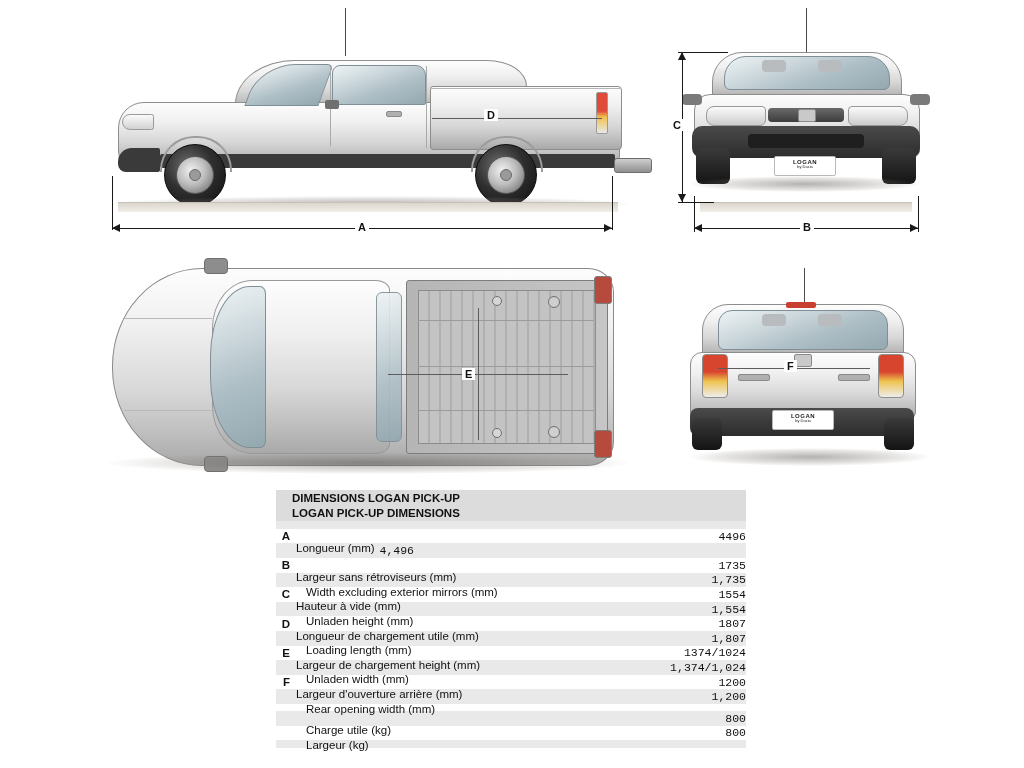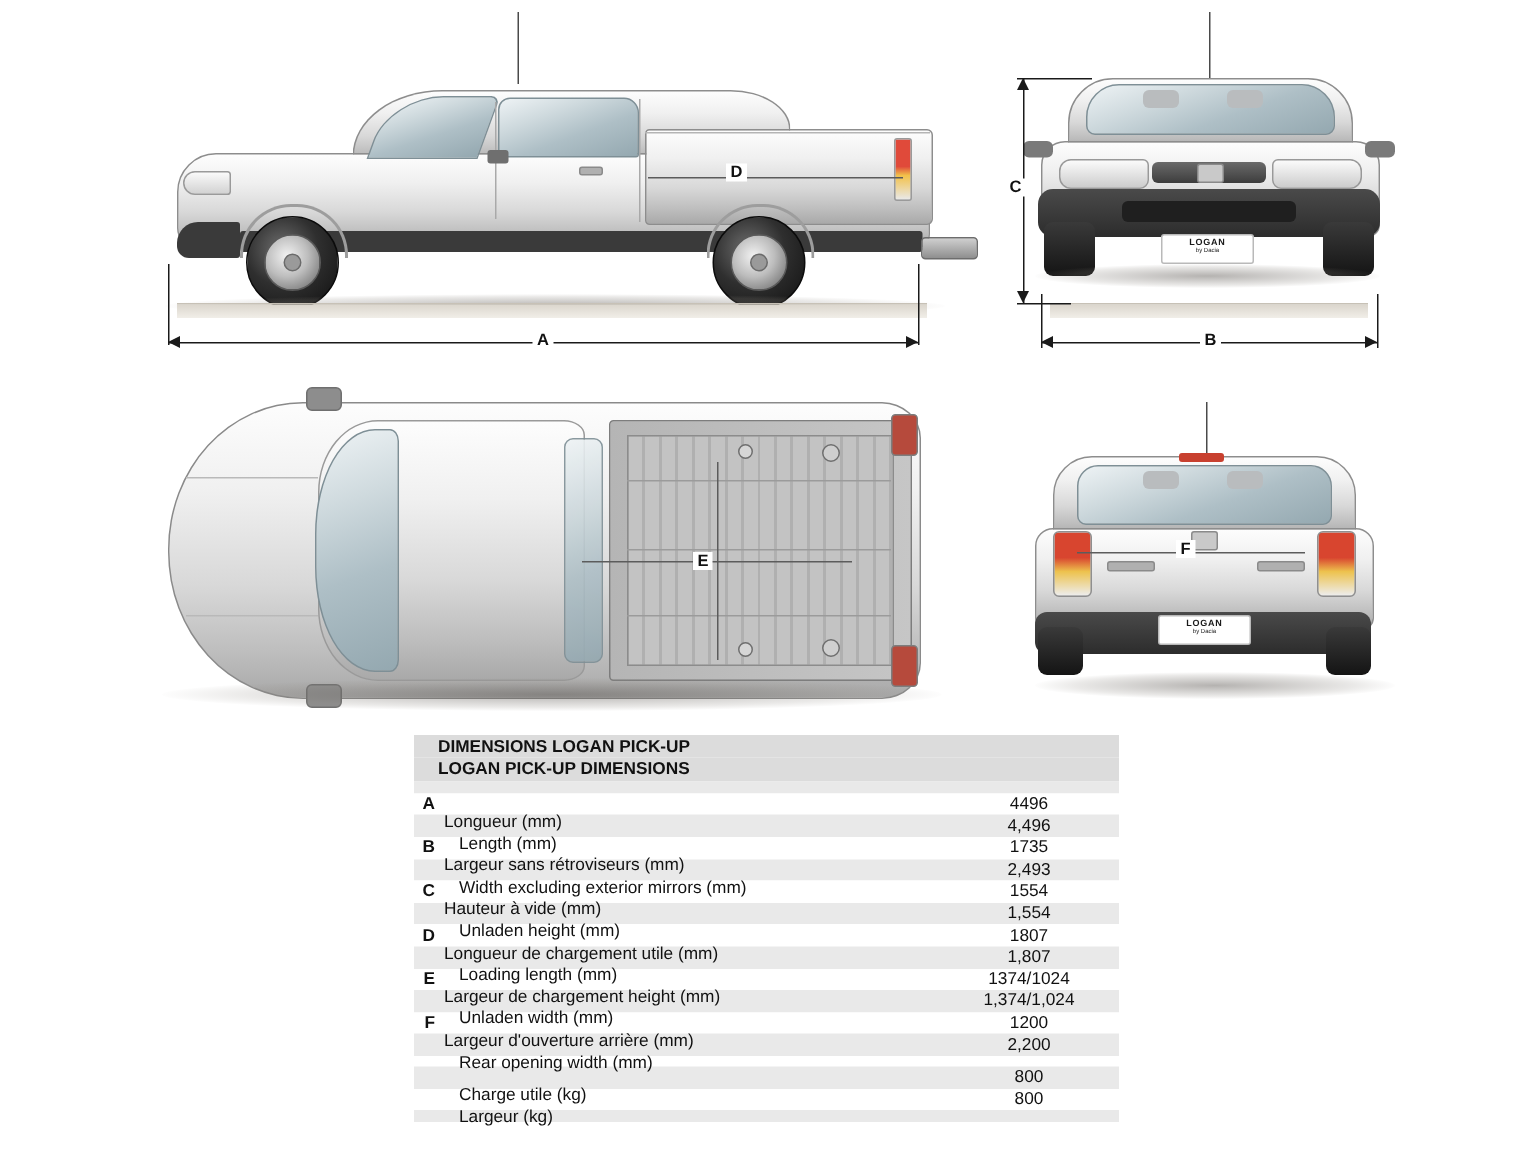--- a/index.html
+++ b/index.html
@@ -57,21 +57,21 @@
     position:absolute;left:276px;top:490px;width:470px;
     font-size:11.5px;color:#111;
   }
   .trow{display:flex;align-items:center;height:14.6px;}
   .trow.alt{background:#e9e9e9;}
   .trow.plain{background:#ffffff;}
   .trow.head{background:#dcdcdc;font-weight:bold;height:15.4px;}
   .t-letter{width:14px;text-align:right;font-weight:bold;padding-right:4px;}
   .t-label{flex:1;padding-left:2px;margin-top:24px;}
   .t-label.indent{padding-left:12px;}
-  .t-value{width:120px;text-align:center;}
+  .t-value{width:120px;text-align:right;font-family:Liberation Mono, monospace;}
   .t-head-label{padding-left:16px;}
   .spacer{height:8px;background:#e9e9e9;}
   .spacer-white{height:7px;background:#ffffff;}
 
   .logo-badge{
     position:absolute;background:#fff;border:1px solid #b9b9b9;border-radius:2px;
     font-size:6px;font-weight:bold;text-align:center;color:#1a1a1a;line-height:1.05;
     letter-spacing:.5px;
   }
   .logo-badge small{display:block;font-size:4px;font-weight:normal;letter-spacing:0;}
@@ -270,32 +270,31 @@
     </div>
     <div class="spacer"></div>
 
     <div class="trow plain">
       <div class="t-letter">A</div>
       <div class="t-label">Longueur (mm)</div>
       <div class="t-value">4496</div>
     </div>
     <div class="trow alt">
       <div class="t-letter"></div>
-      <div class="t-label indent">Length (mm)</div>
       <div class="t-value">4,496</div>
     </div>
     <div class="trow plain">
       <div class="t-letter">B</div>
       <div class="t-label">Largeur sans rétroviseurs (mm)</div>
       <div class="t-value">1735</div>
     </div>
     <div class="trow alt">
       <div class="t-letter"></div>
       <div class="t-label indent">Width excluding exterior mirrors (mm)</div>
-      <div class="t-value">2,493</div>
+      <div class="t-value">1,735</div>
     </div>
     <div class="trow plain">
       <div class="t-letter">C</div>
       <div class="t-label">Hauteur à vide (mm)</div>
       <div class="t-value">1554</div>
     </div>
     <div class="trow alt">
       <div class="t-letter"></div>
       <div class="t-label indent">Unladen height (mm)</div>
       <div class="t-value">1,554</div>
@@ -321,21 +320,21 @@
       <div class="t-value">1,374/1,024</div>
     </div>
     <div class="trow plain">
       <div class="t-letter">F</div>
       <div class="t-label">Largeur d'ouverture arrière (mm)</div>
       <div class="t-value">1200</div>
     </div>
     <div class="trow alt">
       <div class="t-letter"></div>
       <div class="t-label indent">Rear opening width (mm)</div>
-      <div class="t-value">2,200</div>
+      <div class="t-value">1,200</div>
     </div>
 
     <div class="spacer-white"></div>
 
     <div class="trow alt">
       <div class="t-letter"></div>
       <div class="t-label indent">Charge utile (kg)</div>
       <div class="t-value">800</div>
     </div>
     <div class="trow plain">

